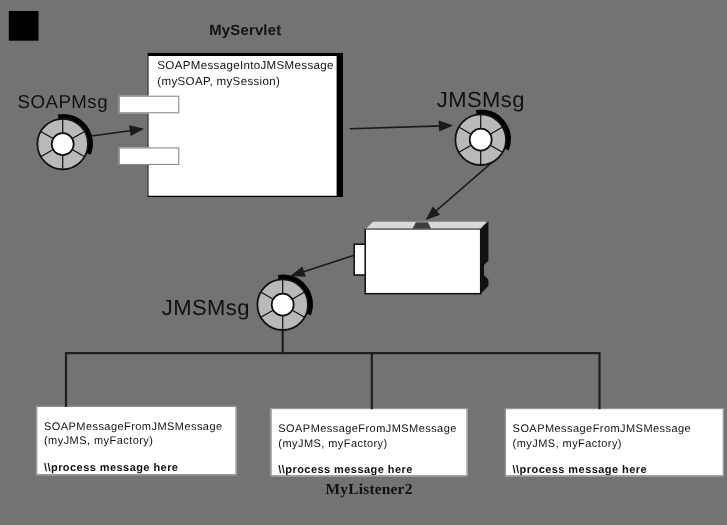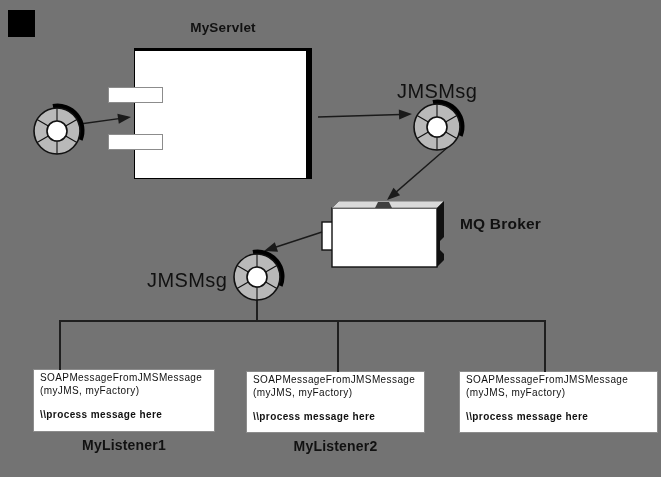--- a/index.html
+++ b/index.html
@@ -25,56 +25,59 @@
   .servlet-code{
     left:143px;top:53px;width:168px;
     font-size:10.5px;line-height:14px;letter-spacing:.3px;white-space:nowrap;
   }
   .port{
     box-sizing:border-box;width:55px;height:16px;
     background:#fff;border:1px solid #8c8c8c;
   }
   .listener-box{
     box-sizing:border-box;background:#fff;border:1px solid #8c8c8c;
-    padding:1px 6px;font-size:10px;line-height:13px;letter-spacing:.4px;
+    padding:12px 6px;font-size:10px;line-height:13px;letter-spacing:.4px;
     white-space:nowrap;overflow:hidden;
   }
   .listener-box .gap-line{margin-top:11px;font-weight:bold;}
   .listener-title{font-weight:bold;font-size:14px;text-align:center;letter-spacing:.2px;}
   svg{position:absolute;left:0;top:0;pointer-events:none;}
 </style>
 </head>
 <body>
 
 <div id="canvas">
 
   <div class="abs black-square" style="left:8px;top:10px;width:27px;height:27px;"></div>
 
   <div class="abs comp-title" style="left:134px;top:20px;width:178px;">MyServlet</div>
   <div class="abs servlet-box"></div>
+  <div class="abs servlet-code">
+    <div>SOAPMessageIntoJMSMessage</div>
+    <div>(mySOAP, mySession)</div>
+  </div>
   <div class="abs port" style="left:108px;top:87px;"></div>
   <div class="abs port" style="left:108px;top:134px;"></div>
 
+  <div class="abs soap-label" style="left:16px;top:83px;">SOAPMsg</div>
   <div class="abs msg-label" style="left:397px;top:80px;">JMSMsg</div>
   <div class="abs msg-label" style="left:147px;top:269px;">JMSMsg</div>
-  <div class="abs broker-label" style="left:460px;top:215px;">MQ Broker</div>
 
   <div class="abs listener-box" style="left:33px;top:369px;width:182px;height:63px;">
     <div>SOAPMessageFromJMSMessage</div>
     <div>(myJMS, myFactory)</div>
     <div class="gap-line">\\process message here</div>
   </div>
-  <div class="abs listener-title" style="left:33px;top:437px;width:182px;">MyListener1</div>
 
   <div class="abs listener-box" style="left:246px;top:371px;width:179px;height:62px;">
     <div>SOAPMessageFromJMSMessage</div>
     <div>(myJMS, myFactory)</div>
     <div class="gap-line">\\process message here</div>
   </div>
-  <div class="abs listener-title" style="left:246px;top:438px;width:179px;">MyListener2</div>
+  <div class="abs listener-title" style="left:246px;top:438px;width:179px;font-family:Liberation Serif, serif;">MyListener2</div>
 
   <div class="abs listener-box" style="left:459px;top:371px;width:199px;height:62px;">
     <div>SOAPMessageFromJMSMessage</div>
     <div>(myJMS, myFactory)</div>
     <div class="gap-line">\\process message here</div>
   </div>
 
   <svg width="661" height="477" viewBox="0 0 661 477">
     <defs>
       <g id="donut">

